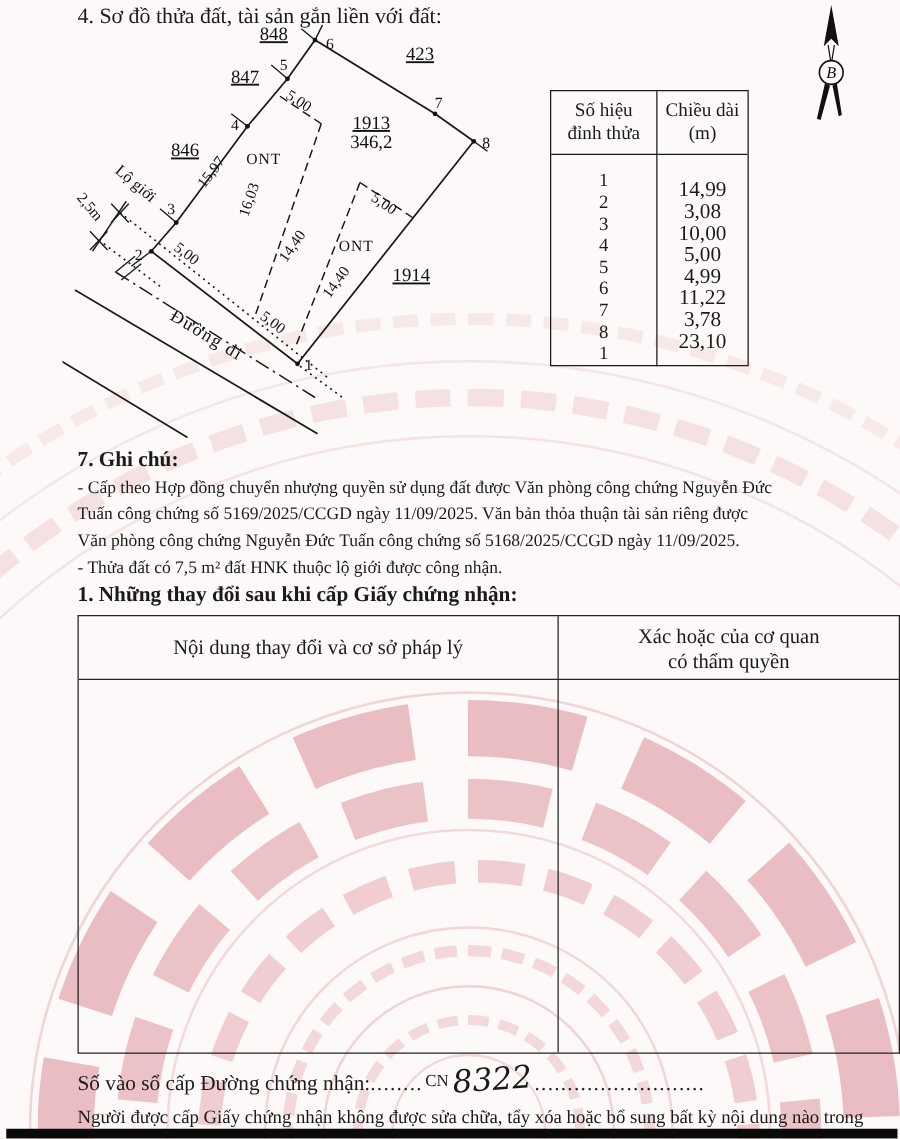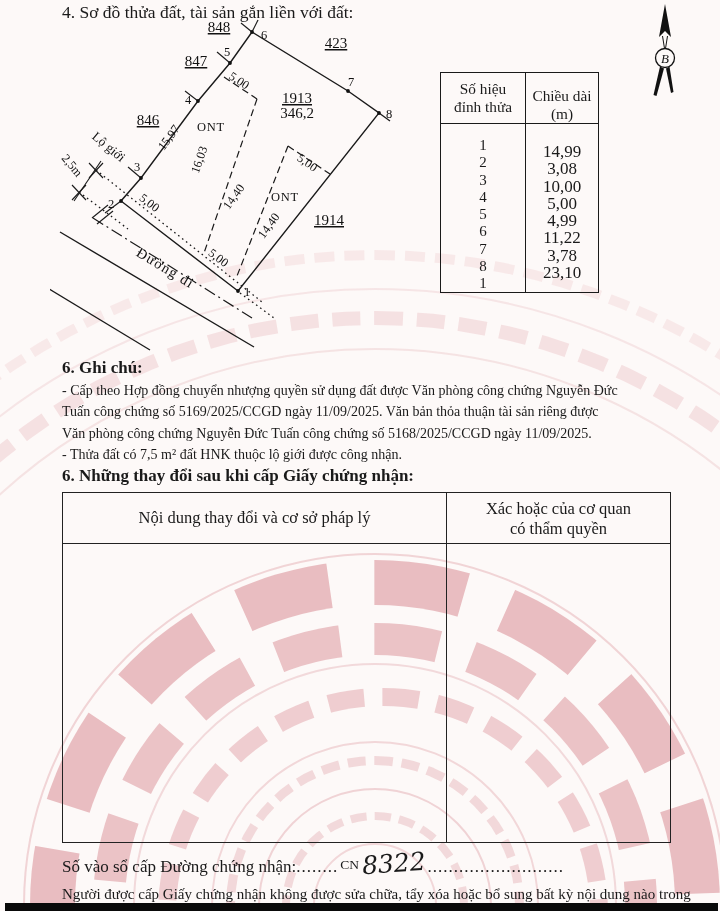--- a/index.html
+++ b/index.html
@@ -20,26 +20,26 @@
   .vt{
     position:absolute; left:440px; top:72px; width:159px; height:221px;
     border:1.6px solid #1a1a1a; box-sizing:border-box;
     display:grid; grid-template-columns:85px 1fr; grid-template-rows:51px 1fr;
     background:transparent;
   }
   .vt .cell{box-sizing:border-box;}
   .vt .c1{border-right:1.4px solid #1a1a1a;}
   .vt .hd{border-bottom:1.6px solid #1a1a1a; font-size:15.3px; text-align:center;}
   .vt .hd1{padding-top:7px; line-height:17.5px; white-space:pre-line;}
-  .vt .hd2{display:flex; align-items:flex-end; justify-content:center;}
+  .vt .hd2{display:flex; align-items:center; justify-content:center;}
   .vt .b1{padding-top:13px; font-size:15px; line-height:17.3px; text-align:center; white-space:pre-line;}
   .vt .b2{padding-top:19px; font-size:17px; line-height:17.3px; text-align:center; white-space:pre-line;}
   
   .ct{
-    position:absolute; left:62px; top:492px; width:609px; height:351px;
+    position:absolute; left:62px; top:492px; width:658px; height:351px;
     border:1.7px solid #222; box-sizing:border-box;
     display:grid; grid-template-columns:384px 1fr; grid-template-rows:51px 1fr;
   }
   .ct .cell{box-sizing:border-box;}
   .ct .c1{border-right:1.4px solid #222;}
   .ct .hd{border-bottom:1.5px solid #222; font-size:16.5px; text-align:center;}
   .ct .hdl{display:flex; align-items:center; justify-content:center;}
   .ct .hdr{padding-top:6px; line-height:19.5px; white-space:pre-line;}
   
   .registry{position:absolute; left:62px; top:857px; font-size:17px; white-space:nowrap;}
@@ -204,28 +204,28 @@
 3,08
 10,00
 5,00
 4,99
 11,22
 3,78
 23,10</div>
   </div>
 
   <div class="notes layer">
-    <div class="nh">6. Ghi chú:</div>
+    <div class="nh">7. Ghi chú:</div>
     <div class="nl">- Cấp theo Hợp đồng chuyển nhượng quyền sử dụng đất được Văn phòng công chứng Nguyễn Đức
 Tuấn công chứng số 5169/2025/CCGD ngày 11/09/2025. Văn bản thỏa thuận tài sản riêng được
 Văn phòng công chứng Nguyễn Đức Tuấn công chứng số 5168/2025/CCGD ngày 11/09/2025.
 - Thửa đất có 7,5 m² đất HNK thuộc lộ giới được công nhận.</div>
   </div>
 
-  <div class="h6 layer">6. Những thay đổi sau khi cấp Giấy chứng nhận:</div>
+  <div class="h6 layer">1. Những thay đổi sau khi cấp Giấy chứng nhận:</div>
   <div class="ct layer">
     <div class="cell c1 hd hdl">
         <span>Nội dung thay đổi và cơ sở pháp lý</span>
       </div>
     <div class="cell hd hdr">Xác hoặc của cơ quan
 có thẩm quyền</div>
     <div class="cell c1"></div>
     <div class="cell"></div>
   </div>
 

